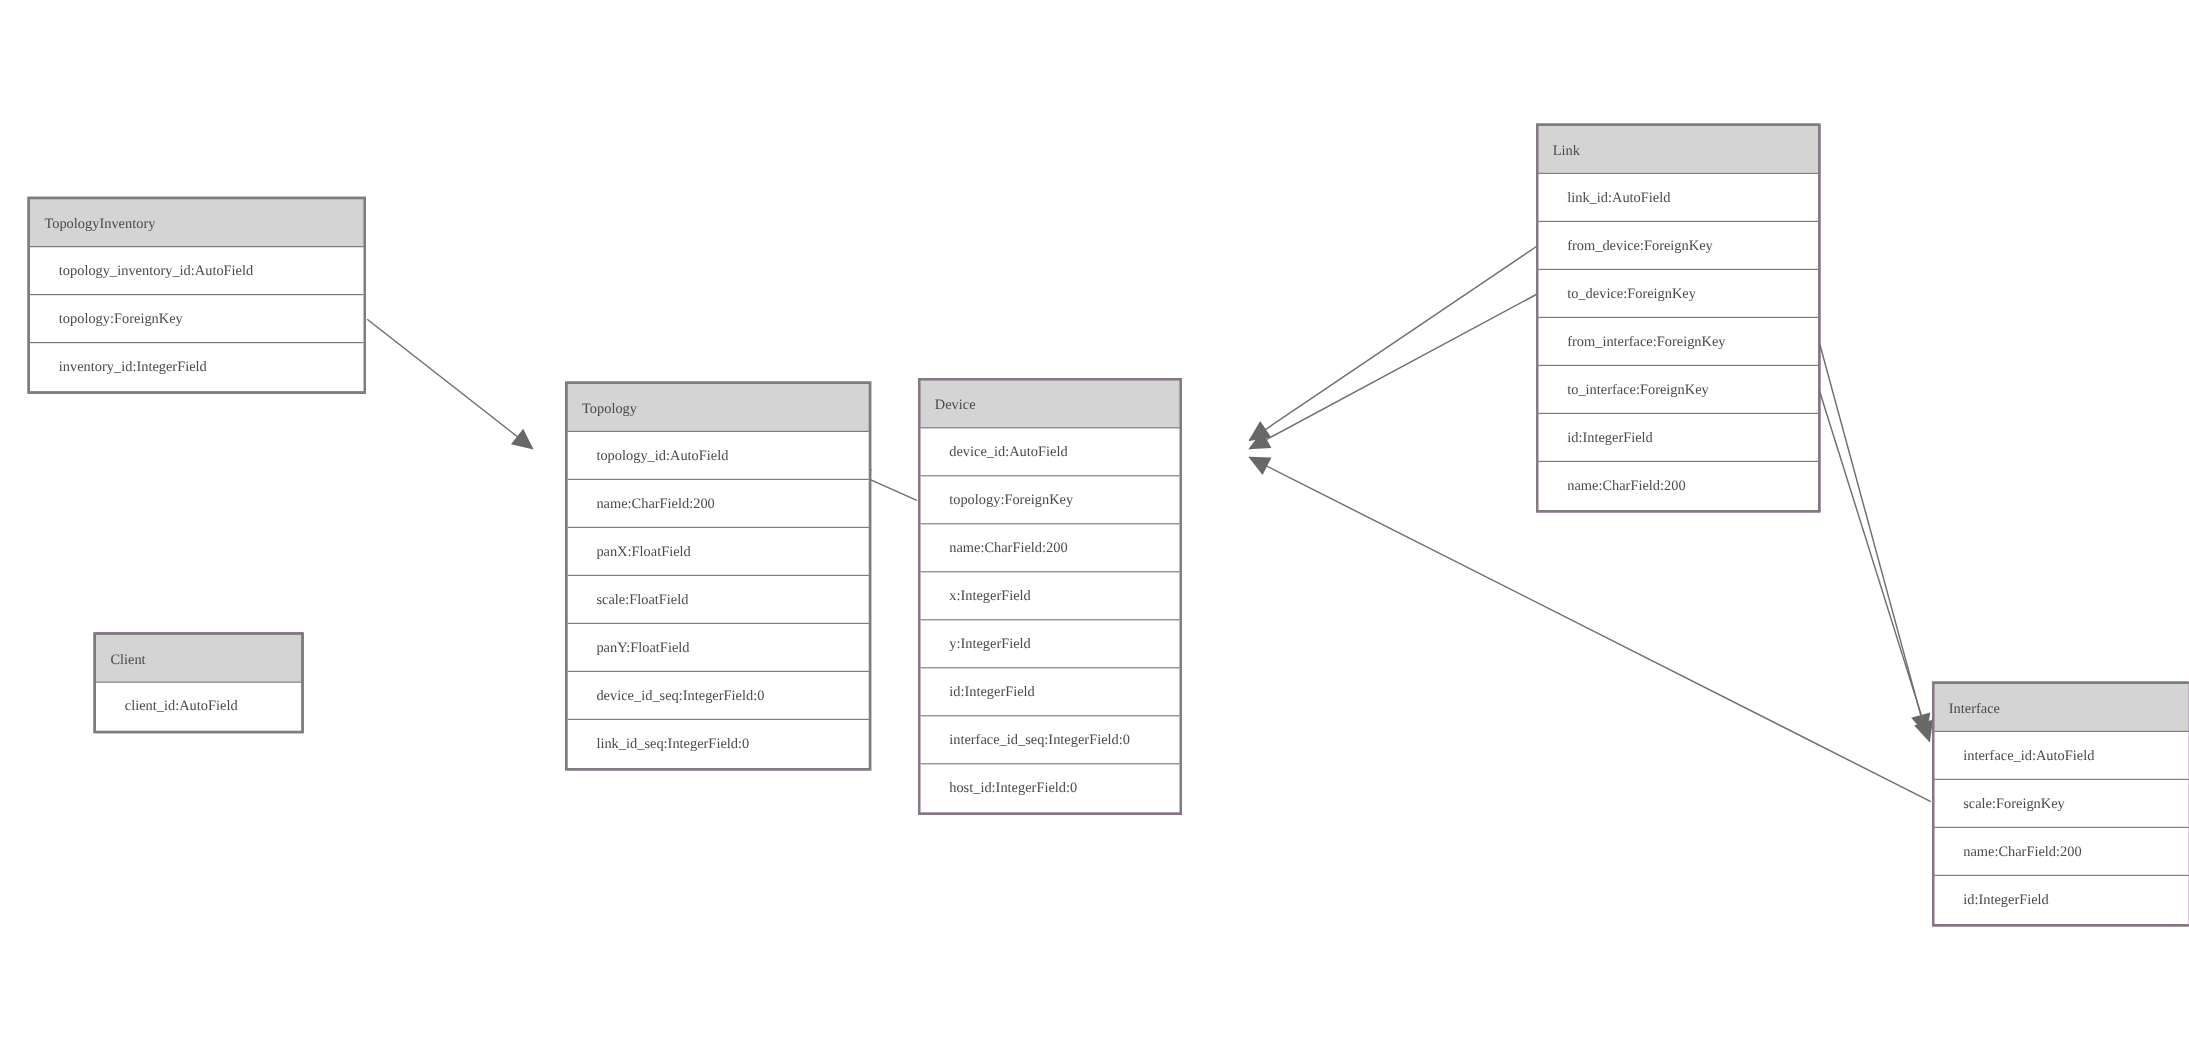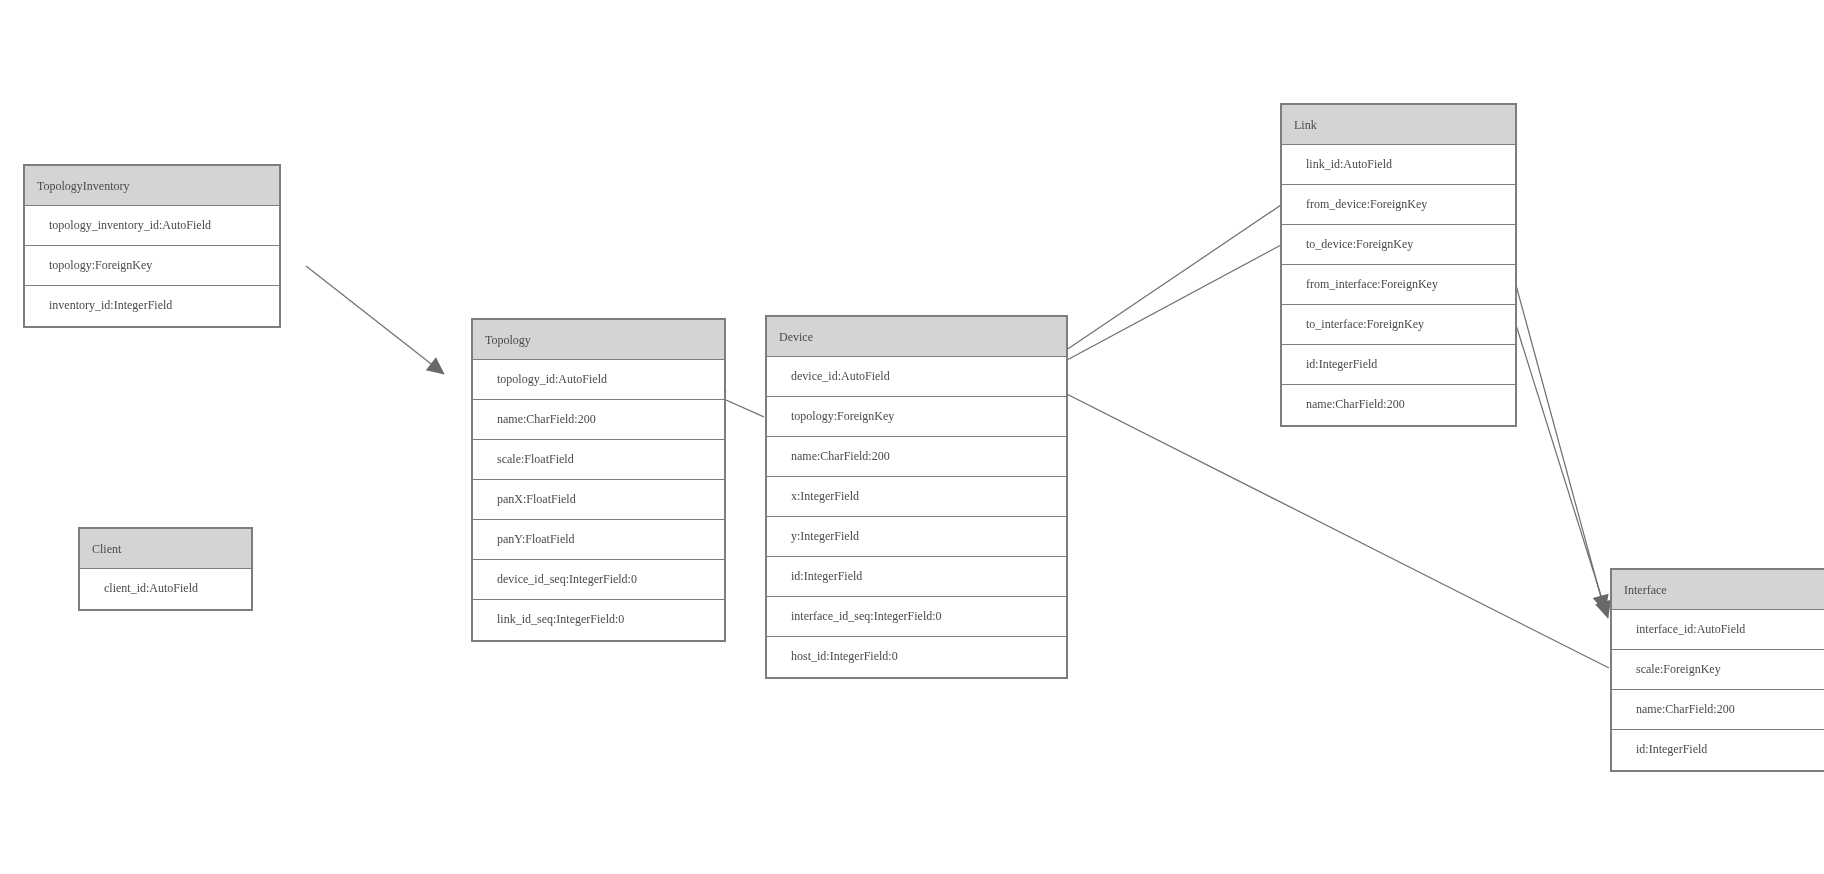--- a/index.html
+++ b/index.html
@@ -71,41 +71,41 @@
   <line x1="306" y1="266" x2="444" y2="374" marker-end="url(#arrowhead)"></line>
       <line x1="764" y1="417" x2="708" y2="392" marker-end="url(#arrowhead)"></line>
       <line x1="1281" y1="205" x2="1041" y2="367" marker-end="url(#arrowhead)"></line>
       <line x1="1281" y1="245" x2="1041" y2="374" marker-end="url(#arrowhead)"></line>
       <line x1="1609" y1="668" x2="1041" y2="381" marker-end="url(#arrowhead)"></line>
       <line x1="1516" y1="285" x2="1605" y2="612" marker-end="url(#arrowhead)"></line>
       <line x1="1516" y1="325" x2="1608" y2="618" marker-end="url(#arrowhead)"></line>
     </svg>
   <div id="entities">
 
-  <div class="entity" style="left: 23px; top: 164px; width: 258px;">
+  <div class="entity" style="left: 23px; top: 164px; width: 282px;">
         <div class="entity-header">TopologyInventory</div>
         <div class="entity-row">topology_inventory_id:AutoField</div>
         <div class="entity-row">topology:ForeignKey</div>
         <div class="entity-row">inventory_id:IntegerField</div>
       </div>
       <div class="entity" style="left: 447px; top: 318px; width: 255px; margin-left: 24px;">
         <div class="entity-header">Topology</div>
         <div class="entity-row">topology_id:AutoField</div>
         <div class="entity-row">name:CharField:200</div>
+        <div class="entity-row">panX:FloatField</div>
         <div class="entity-row">scale:FloatField</div>
-        <div class="entity-row">panX:FloatField</div>
         <div class="entity-row">panY:FloatField</div>
         <div class="entity-row">device_id_seq:IntegerField:0</div>
         <div class="entity-row">link_id_seq:IntegerField:0</div>
       </div>
       <div class="entity" style="left: 78px; top: 527px; width: 175px;">
         <div class="entity-header">Client</div>
         <div class="entity-row">client_id:AutoField</div>
       </div>
-      <div class="entity" style="left: 765px; top: 315px; width: 303px;">
+      <div class="entity" style="left: 765px; top: 315px; width: 220px;">
         <div class="entity-header">Device</div>
         <div class="entity-row">device_id:AutoField</div>
         <div class="entity-row">topology:ForeignKey</div>
         <div class="entity-row">name:CharField:200</div>
         <div class="entity-row">x:IntegerField</div>
         <div class="entity-row">y:IntegerField</div>
         <div class="entity-row">id:IntegerField</div>
         <div class="entity-row">interface_id_seq:IntegerField:0</div>
         <div class="entity-row">host_id:IntegerField:0</div>
       </div>

